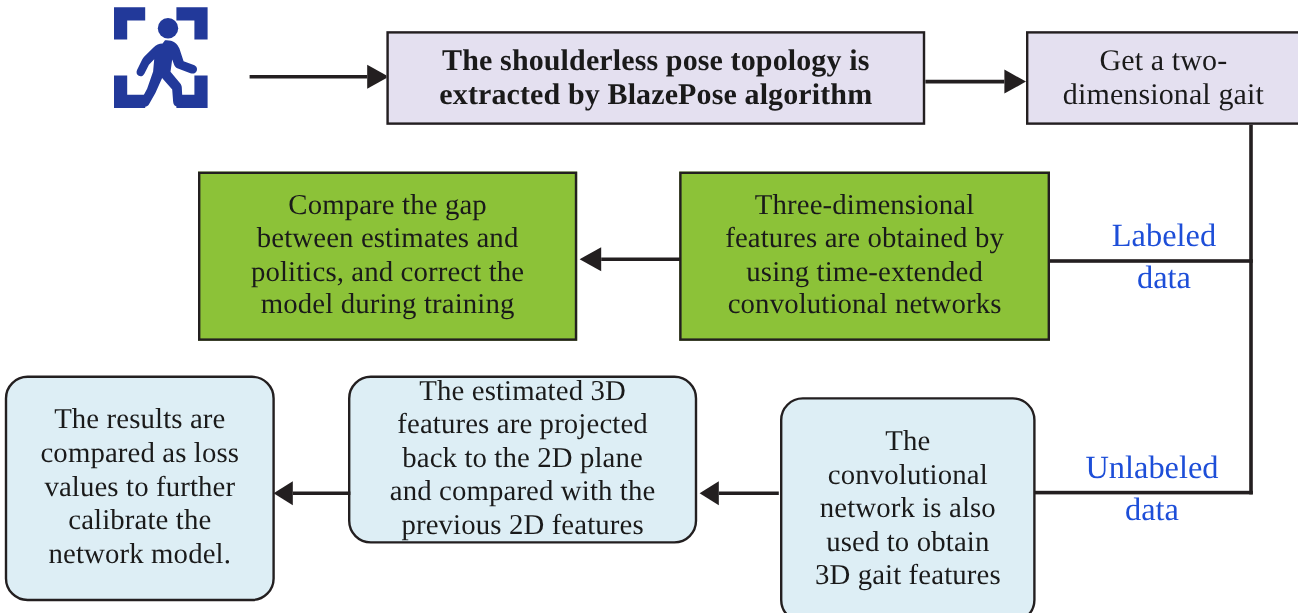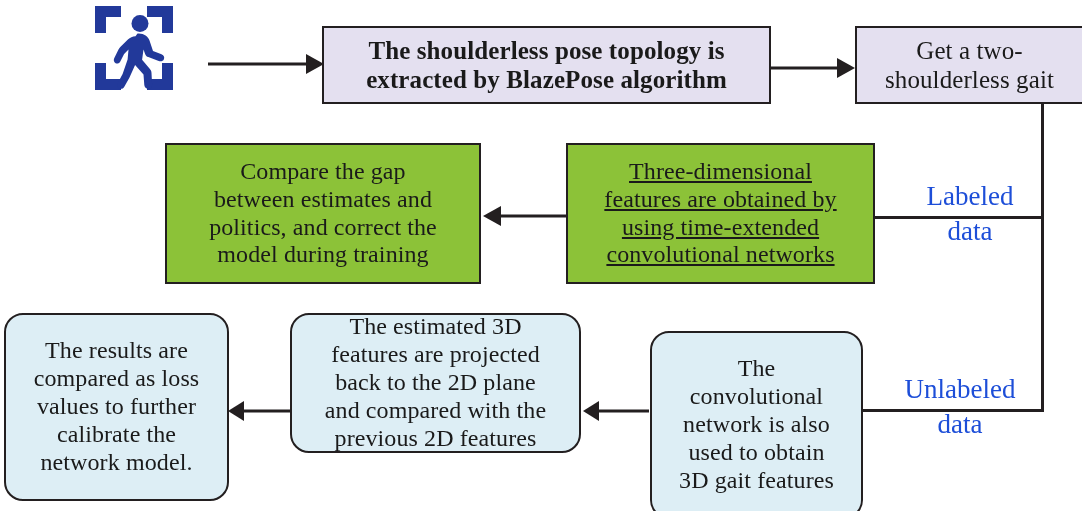--- a/index.html
+++ b/index.html
@@ -31,21 +31,21 @@
   .box .txt{display:block;width:100%;white-space:pre-line;}
 
   .purple{background:#e4e0f0;}
   .green {background:#8cc238;}
   .blue  {background:#ddeef5;border-radius:19px;}
 
   
   #box-extract   {left:322px; top:26px;  width:449px; height:78px;  font-size:25px;font-weight:bold;}
   #box-twodim    {left:855px; top:26px;  width:229px; height:78px;  font-size:25px;}
   #box-compare   {left:165px; top:143px; width:316px; height:141px; font-size:24px;}
-  #box-threedim  {left:566px; top:143px; width:309px; height:141px; font-size:24px;text-decoration:underline;}
+  #box-threedim  {left:566px; top:143px; width:309px; height:141px; font-size:24px;}
   #box-results   {left:4px;   top:313px; width:225px; height:188px; font-size:24px;}
   #box-projected {left:290px; top:313px; width:291px; height:140px; font-size:24px;}
   #box-convnet   {left:650px; top:331px; width:213px; height:188px; font-size:24px;}
 
   
   #gait-icon{position:absolute;left:93px;top:4px;width:82px;height:88px;}
   #gait-caption{
     position:absolute;left:38px;top:92px;width:192px;
     text-align:center;font-size:28px;color:#1a1a1a;
   }
@@ -132,21 +132,21 @@
 extracted by BlazePose algorithm</span>
   </div>
 
   <svg class="arrow" style="left:771px;top:53px;" width="86" height="30" viewBox="0 0 86 30">
     <line x1="0" y1="15" x2="66" y2="15" stroke="#231f20" stroke-width="3"></line>
     <polygon points="66,5 84,15 66,25" fill="#231f20"></polygon>
   </svg>
 
   <div class="box purple" id="box-twodim">
     <span class="txt">Get a two-
-shoulderless gait</span>
+dimensional gait</span>
   </div>
 
   <div class="vline" id="rail-vert"></div>
   <div class="hline" id="rail-labeled"></div>
   <div class="hline" id="rail-unlabeled"></div>
 
   <div class="rail-label" id="lab-labeled">Labeled</div>
   <div class="rail-label" id="lab-labeled2">data</div>
   <div class="rail-label" id="lab-unlabeled">Unlabeled</div>
   <div class="rail-label" id="lab-unlabeled2">data</div>

